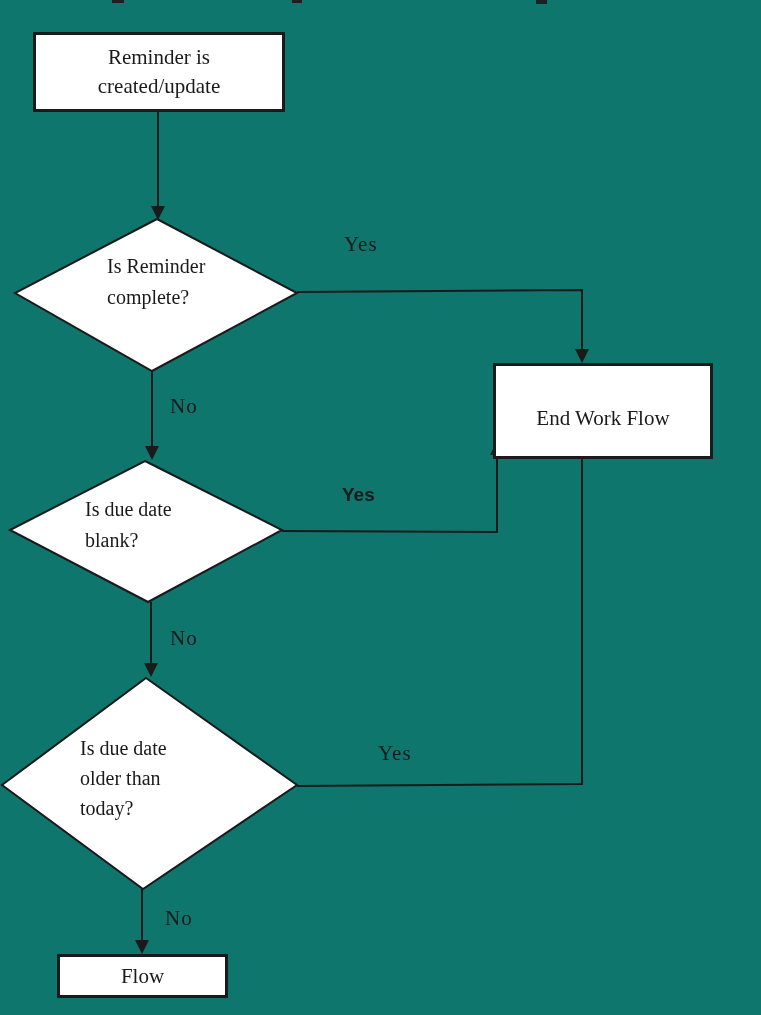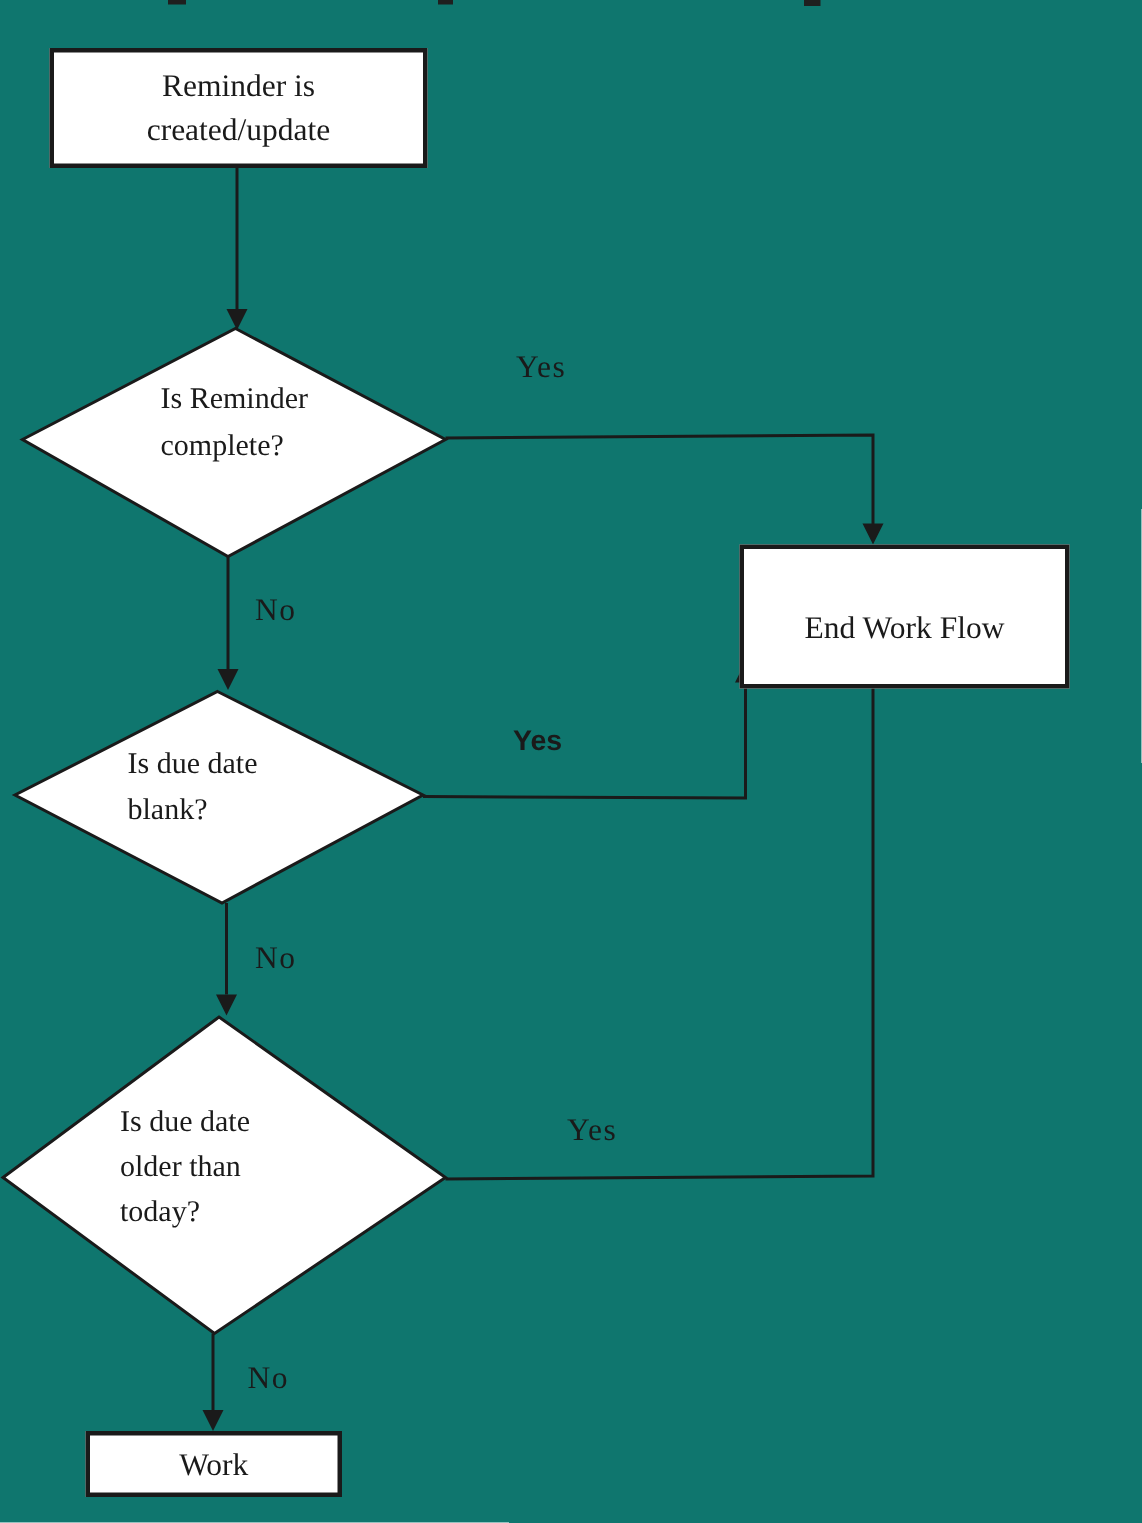--- a/index.html
+++ b/index.html
@@ -106,21 +106,21 @@
   <div class="node center" style="left:33px; top:32px; width:252px; height:80px;">
     <span>Reminder is
 created/update</span>
   </div>
 
   <div class="node top-text" style="left:493px; top:363px; width:220px; height:96px;">
     <span>End Work Flow</span>
   </div>
 
   <div class="node center" style="left:57px; top:954px; width:171px; height:44px;">
-    <span>Work</span>
+    <span>Flow</span>
   </div>
 
   <div class="diamond-label" style="left:92px; top:251px;margin-left:15px;">Is Reminder
 complete?</div>
 
   <div class="diamond-label" style="left:85px; top:494px;">Is due date
 blank?</div>
 
   <div class="diamond-label" style="left:80px; top:733px; line-height:30px;">Is due date
 older than

